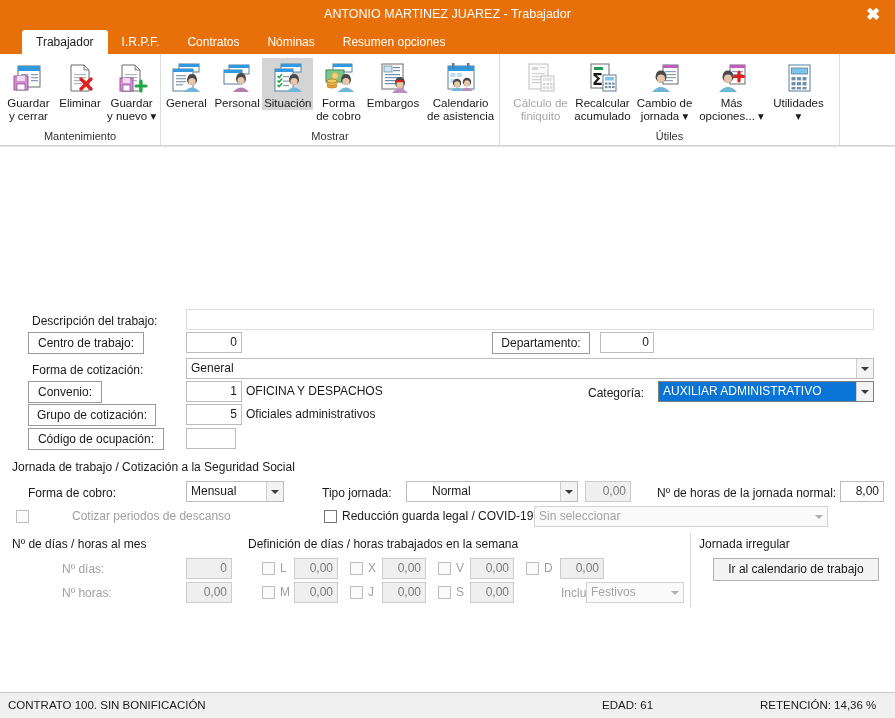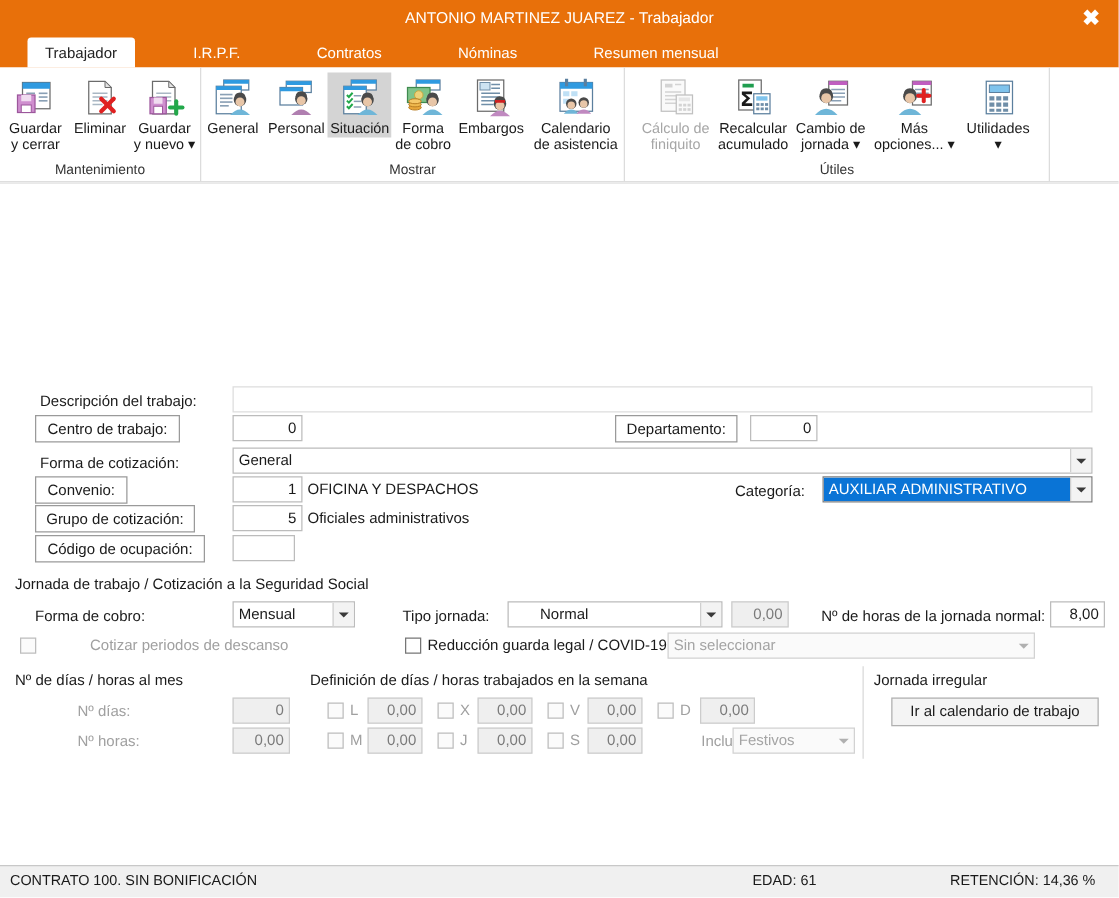--- a/index.html
+++ b/index.html
@@ -48,21 +48,20 @@
   }
 
   
   .tabbar {
     height: 26px;
     background: #e8700a;
     display: flex;
     align-items: flex-end;
     padding-left: 22px;
     flex: 0 0 auto;
-    gap: 33px;
   }
   .tab {
     height: 24px;
     line-height: 24px;
     padding: 0 14px;
     color: #ffffff;
     font-size: 12px;
     cursor: pointer;
     white-space: nowrap;
   }
@@ -290,21 +289,21 @@
   <div class="titlebar">
     <div class="titlebar-text">ANTONIO MARTINEZ JUAREZ - Trabajador</div>
     <div class="close-btn">✖</div>
   </div>
 
   <div class="tabbar">
     <div class="tab active">Trabajador</div>
     <div class="tab">I.R.P.F.</div>
     <div class="tab">Contratos</div>
     <div class="tab">Nóminas</div>
-    <div class="tab">Resumen mensual</div>
+    <div class="tab">Resumen opciones</div>
   </div>
 
   <div class="ribbon">
 
     <div class="rgroup" style="width:160px;">
       <div class="rgroup-items" style="justify-content:center;">
         <div class="rbtn wide">
           <span class="ic">
             <svg width="34" height="34" viewBox="0 0 34 34">
               <rect x="7" y="5" width="22" height="21" fill="#fff" stroke="#6b6b6b" stroke-width="1"></rect>

